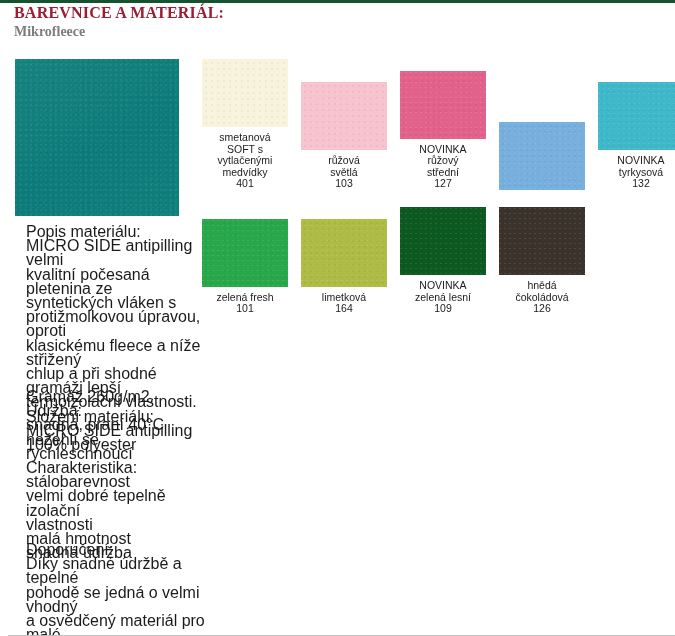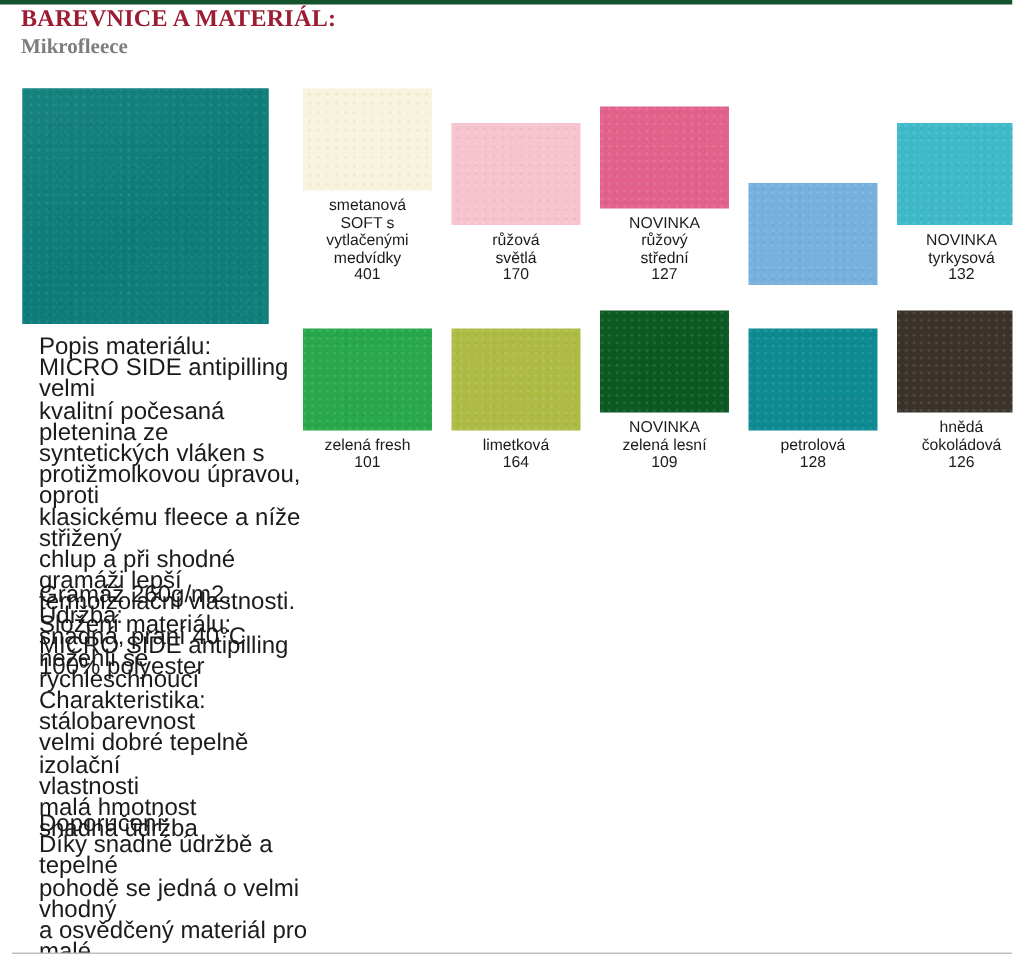--- a/index.html
+++ b/index.html
@@ -178,21 +178,21 @@
         <div class="chip-label">smetanová
 SOFT s
 vytlačenými
 medvídky
 401</div>
       </div>
       <div class="cell">
         <span class="chip" style="background-color: rgb(247, 195, 206);"></span>
         <div class="chip-label">růžová
 světlá
-170</div>
+103</div>
       </div>
       <div class="cell">
         <span class="chip" style="background-color: rgb(226, 98, 140);"></span>
         <div class="chip-label">NOVINKA
 růžový
 střední
 127</div>
       </div>
       <div class="cell">
         <span class="chip" style="background-color: rgb(119, 176, 220);"></span>
@@ -218,25 +218,20 @@
         <div class="chip-label">limetková
 164</div>
       </div>
       <div class="cell">
         <span class="chip" style="background-color: rgb(12, 90, 34);"></span>
         <div class="chip-label">NOVINKA
 zelená lesní
 109</div>
       </div>
       <div class="cell">
-        <span class="chip" style="background-color: rgb(13, 138, 146);"></span>
-        <div class="chip-label">petrolová
-128</div>
-      </div>
-      <div class="cell">
         <span class="chip" style="background-color: rgb(59, 51, 43);"></span>
         <div class="chip-label">hnědá
 čokoládová
 126</div>
       </div>
     </div>
 
   </div>
 
   <div class="bottom-rule"></div>

